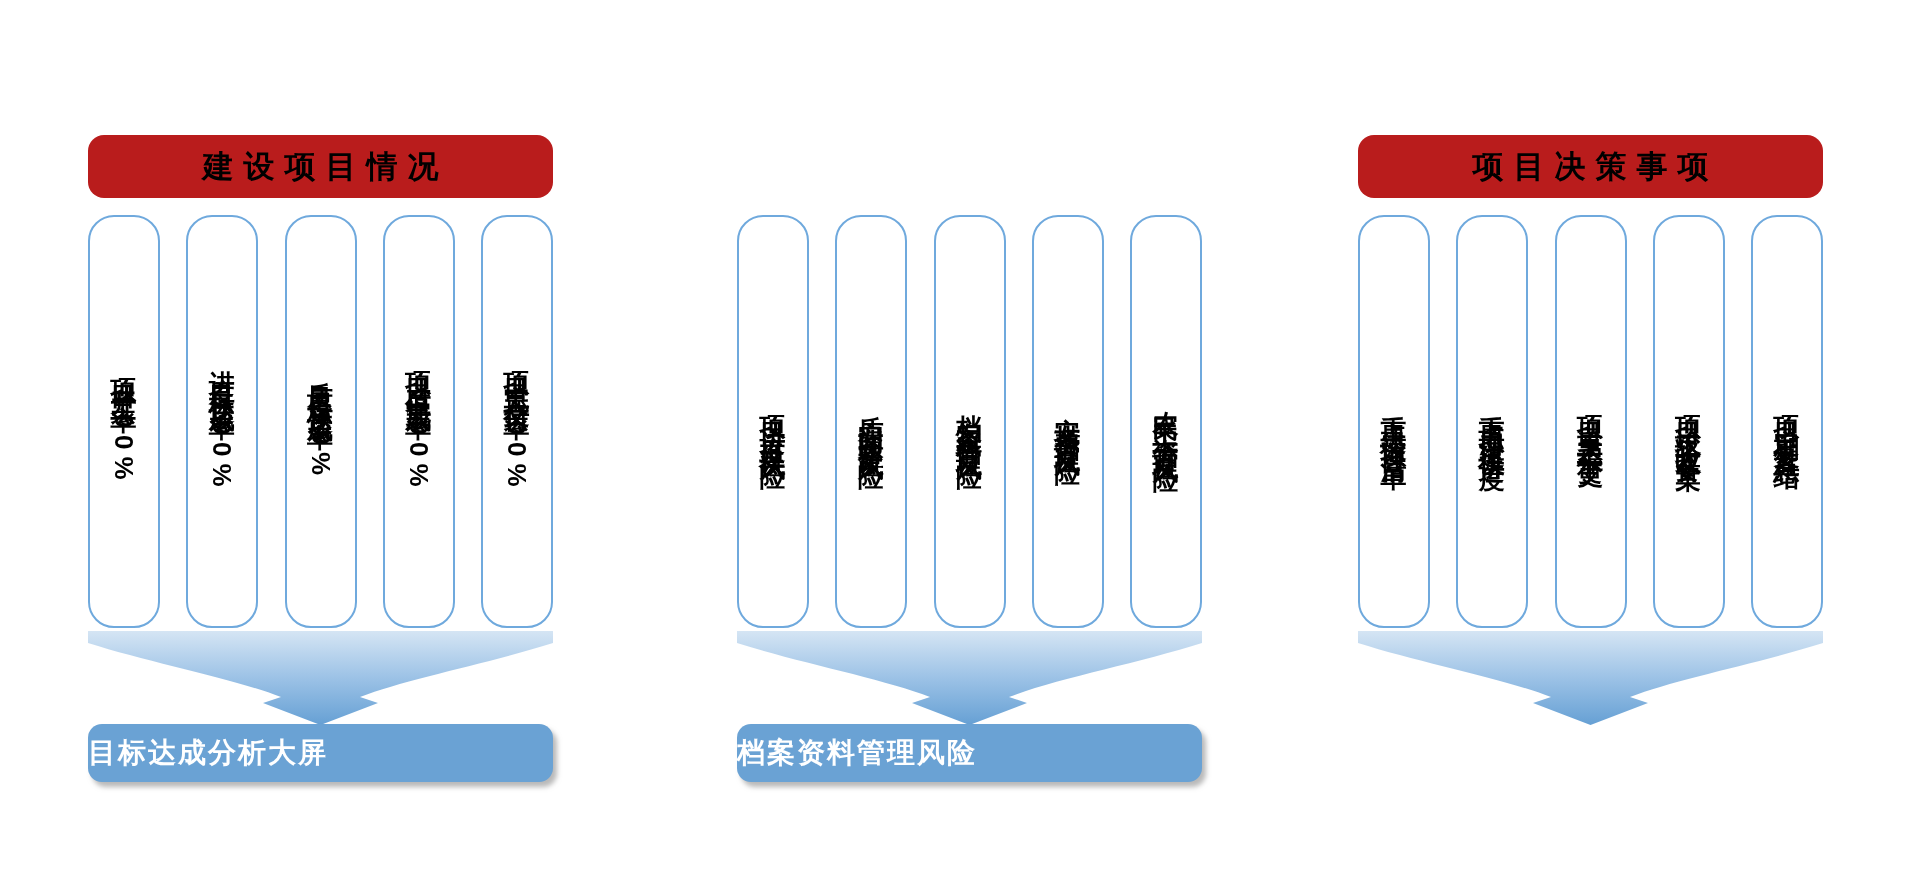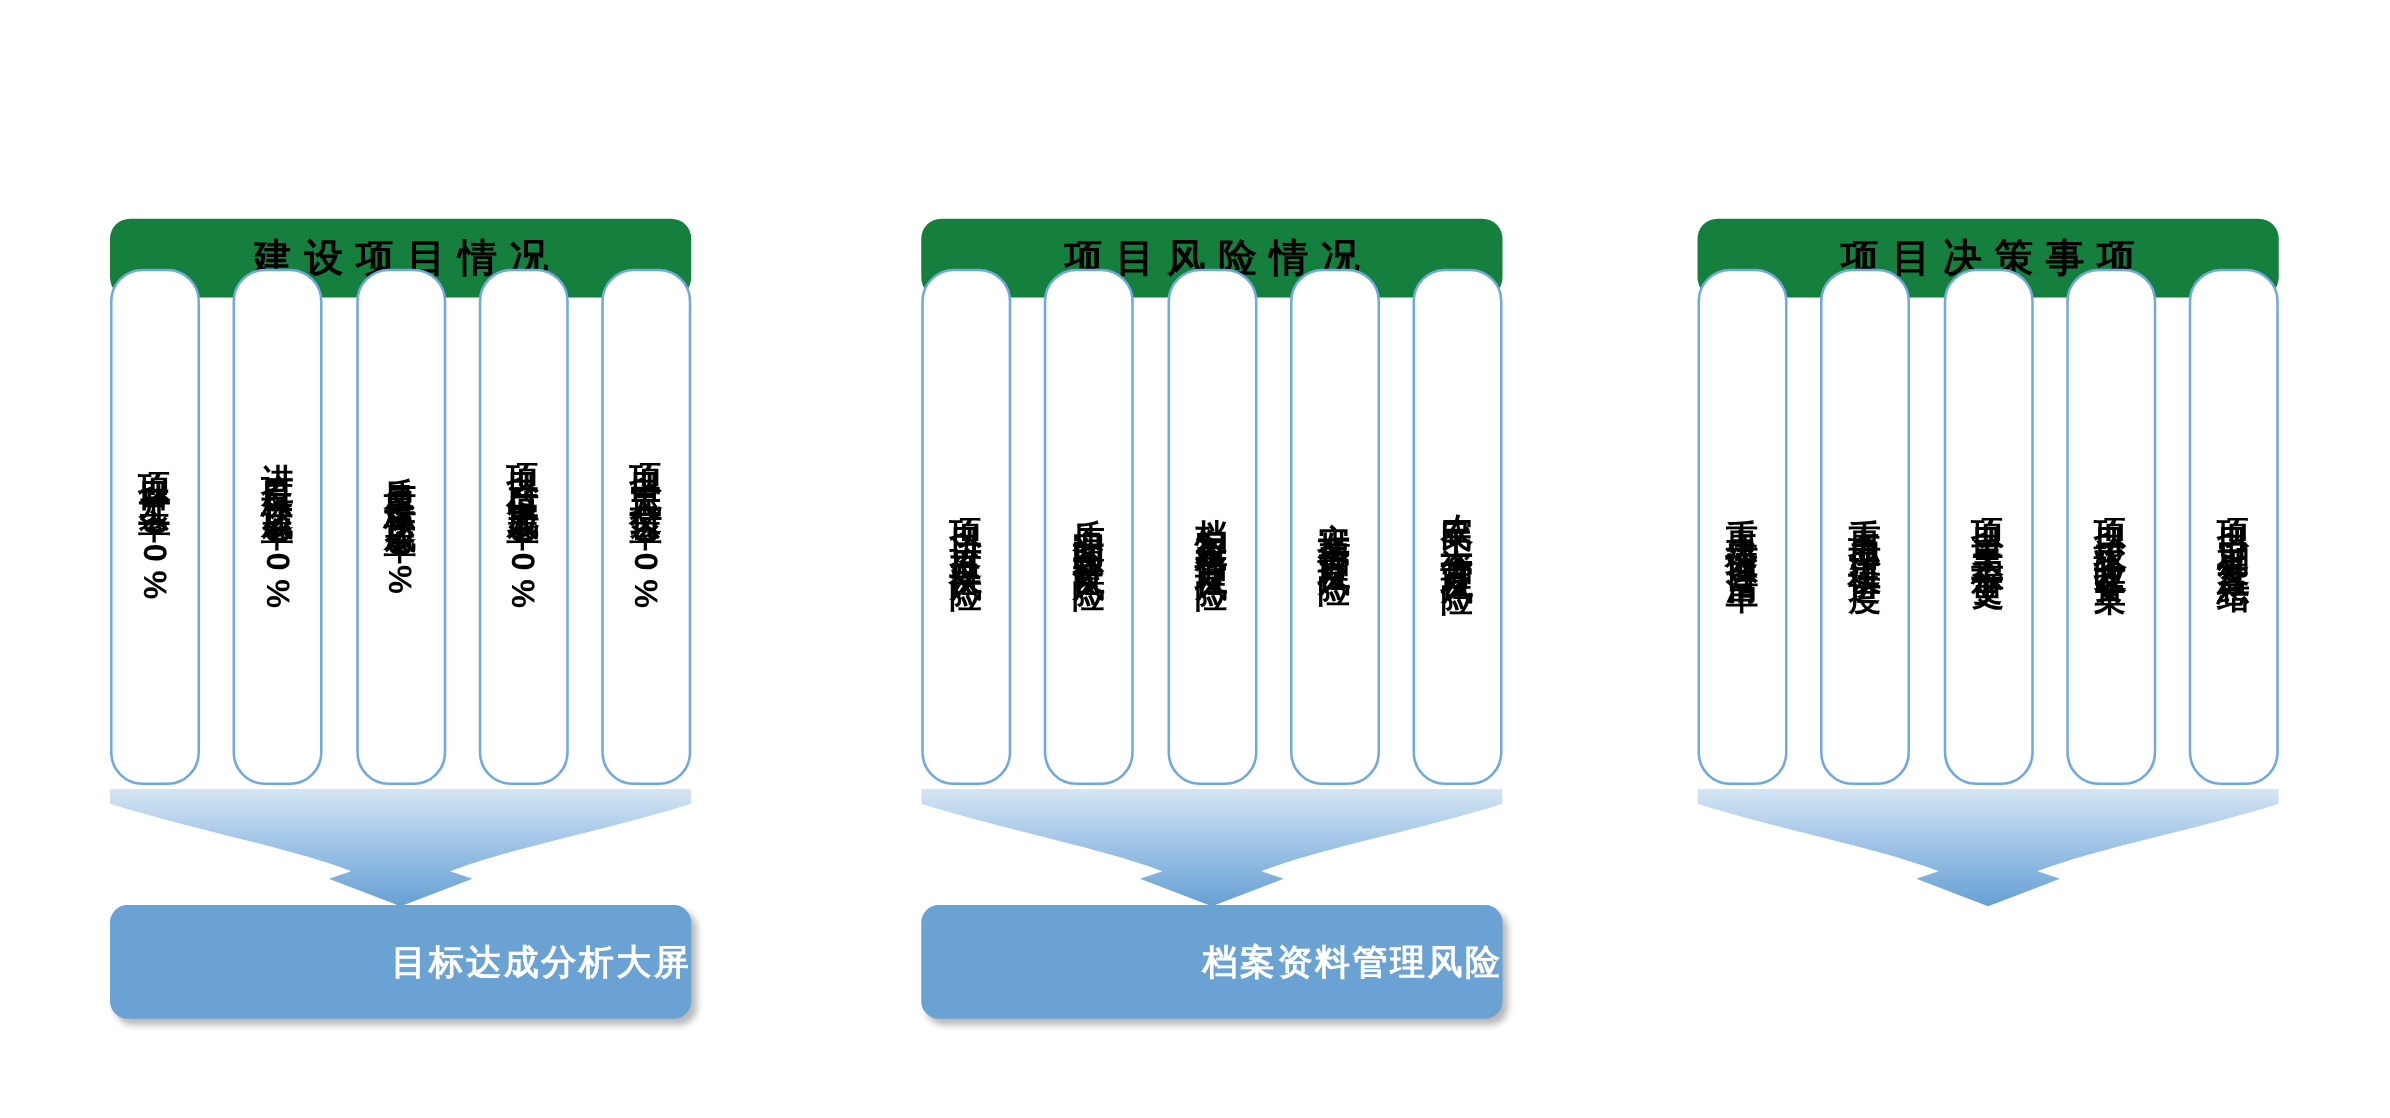--- a/index.html
+++ b/index.html
@@ -5,22 +5,22 @@
   * { margin:0; padding:0; box-sizing:border-box; }
   html, body { width:1912px; height:894px; background:#ffffff; overflow:hidden; }
   body { font-family:"Liberation Sans","DejaVu Sans",sans-serif; position:relative; }
 
   .canvas { position:absolute; left:0; top:0; width:1912px; height:894px; background:#ffffff; }
 
   .group { position:absolute; top:0; width:465px; height:894px; }
 
   .g-header {
     position:absolute; top:135px; left:0; width:465px; height:63px;
-    background:#15803d; border-radius:16px;
-    display:flex; align-items:center; justify-content:center;margin-top:40px;
+    background:#b91c1c; border-radius:16px;
+    display:flex; align-items:center; justify-content:center;
   }
   .g-header span {
     font-size:31px; font-weight:bold; color:#000000;
     letter-spacing:10px; text-indent:10px; white-space:nowrap;
   }
 
   .pills {
     position:absolute; top:215px; left:0; width:465px; height:413px;
     display:flex; justify-content:space-between;
   }
@@ -31,24 +31,24 @@
   }
   .vtext {
     writing-mode:vertical-rl; text-orientation:mixed;
     font-size:26px; font-weight:bold; color:#000000;
     letter-spacing:7px; white-space:nowrap; line-height:1;
   }
 
   .funnel { position:absolute; top:631px; left:0; width:465px; height:94px; display:block; }
 
   .g-footer {
-    position:absolute; top:724px; left:0; width:465px; height:91px;
+    position:absolute; top:724px; left:0; width:465px; height:58px;
     background:#6AA2D4; border-radius:14px;
     box-shadow:4px 5px 5px rgba(128,128,128,0.55);
-    display:flex; align-items:center; justify-content:flex-end;
+    display:flex; align-items:center; justify-content:flex-start;
   }
   .g-footer span {
     font-size:28px; font-weight:bold; color:#ffffff;
     letter-spacing:2px; white-space:nowrap;
   }
 
   .defs-svg { position:absolute; width:0; height:0; }
 </style>
 </head>
 <body>
@@ -88,23 +88,20 @@
     </div>
     <svg class="funnel" viewBox="0 0 465 94" preserveAspectRatio="none">
       <path d="M 0,0 L 465,0 L 465,12 C 402,32 318,48 272,66 L 290,72 L 232.5,94 L 175,72 L 193,66 C 147,48 63,32 0,12 Z" fill="url(#fgrad)"></path>
     </svg>
     <div class="g-footer">
       <span>目标达成分析大屏</span>
     </div>
   </section>
 
   <section class="group" style="left:737px">
-    <div class="g-header">
-      <span>项目风险情况</span>
-    </div>
     <div class="pills">
       <div class="pill">
         <span class="vtext">项目进度延误风险</span>
       </div>
       <div class="pill">
         <span class="vtext">质安问题整改风险</span>
       </div>
       <div class="pill">
         <span class="vtext">档案资料管理风险</span>
       </div>

